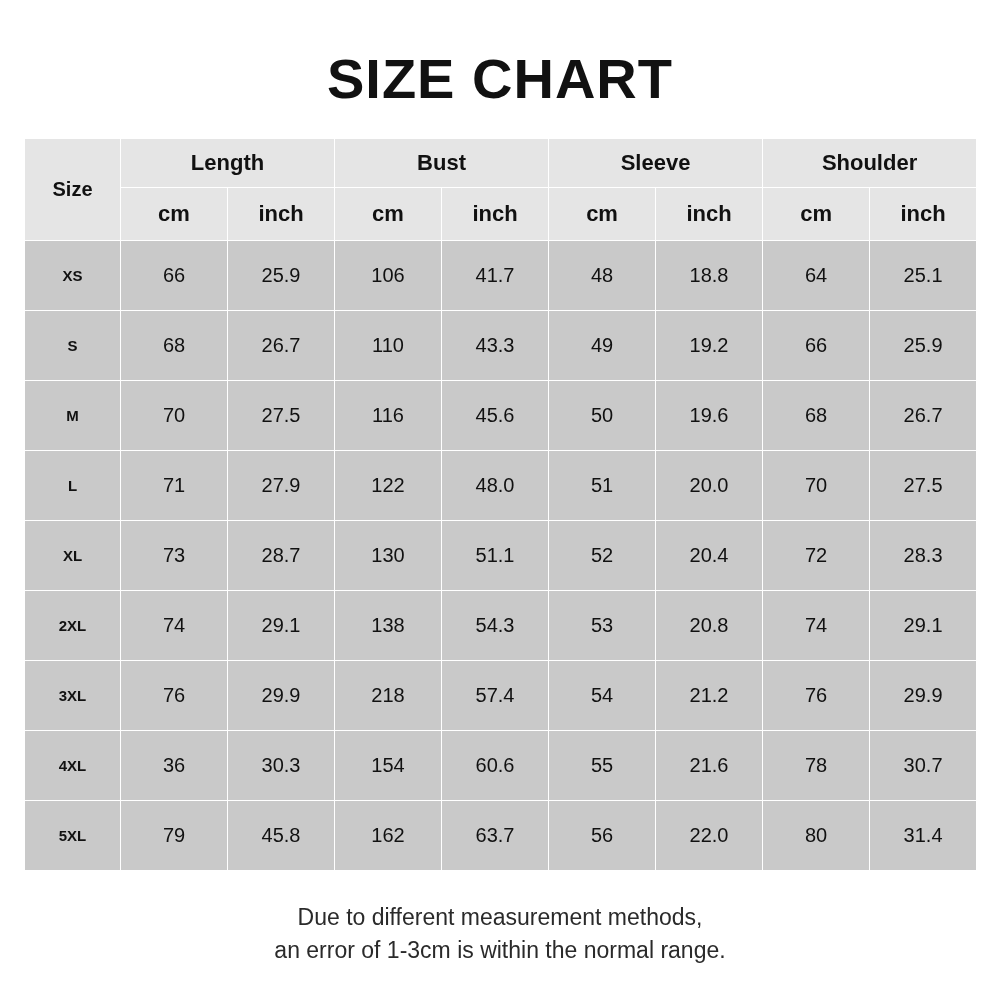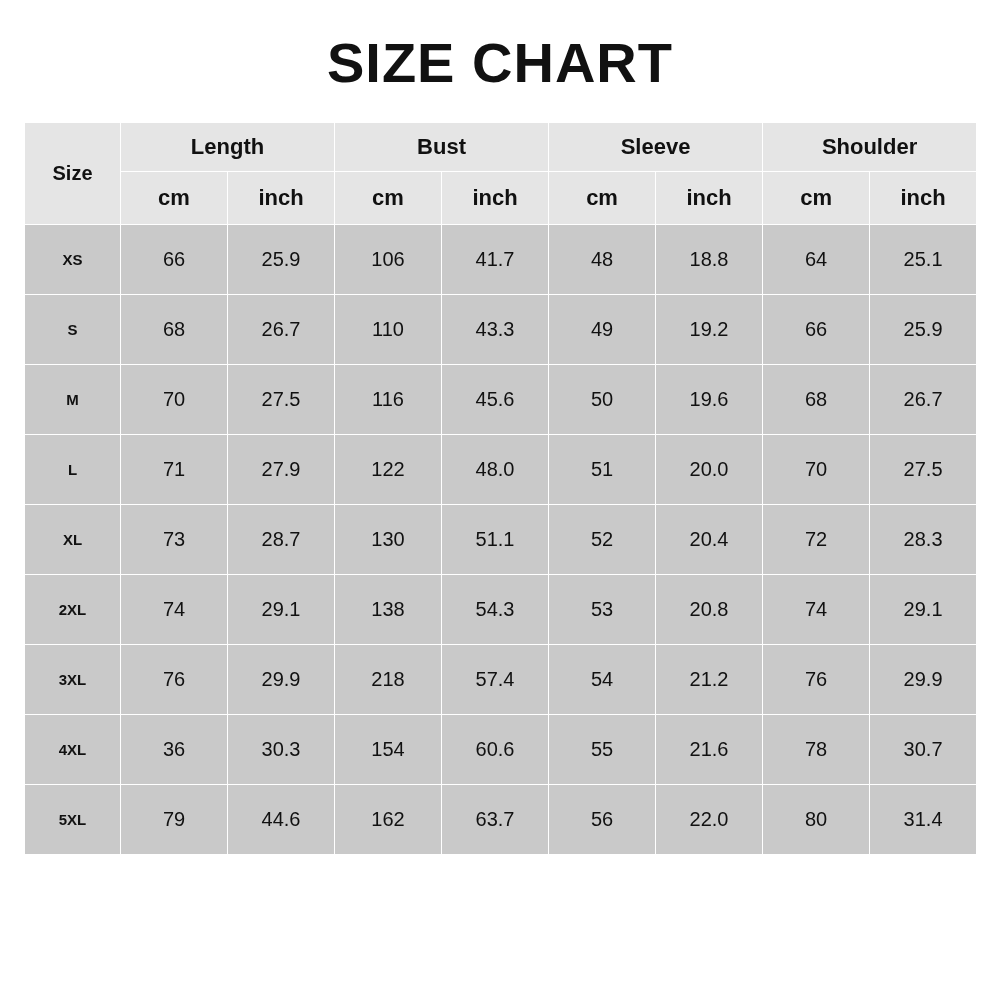--- a/index.html
+++ b/index.html
@@ -15,20 +15,21 @@
     position: relative;
     overflow: hidden;
   }
   .page {
     width: 1000px;
     height: 752px;
     box-sizing: border-box;
     display: flex;
     flex-direction: column;
     align-items: center;
+    margin-top: 16px;
   }
   .title {
     margin-top: 32px;
     font-size: 56px;
     font-weight: bold;
     letter-spacing: 1px;
     color: #111111;
     text-align: center;
     line-height: 1.1;
   }
@@ -209,26 +210,30 @@
           <td>154</td>
           <td>60.6</td>
           <td>55</td>
           <td>21.6</td>
           <td>78</td>
           <td>30.7</td>
         </tr>
         <tr class="body-row">
           <td class="size-cell">5XL</td>
           <td>79</td>
-          <td>44.6</td>
+          <td>45.8</td>
           <td>162</td>
           <td>63.7</td>
           <td>56</td>
           <td>22.0</td>
           <td>80</td>
           <td>31.4</td>
         </tr>
       </tbody>
     </table>
   </div>
 
+  <div class="note">
+    <div>Due to different measurement methods,</div>
+    <div>an error of 1-3cm is within the normal range.</div>
+  </div>
 
 </div>
 
 </body></html>

